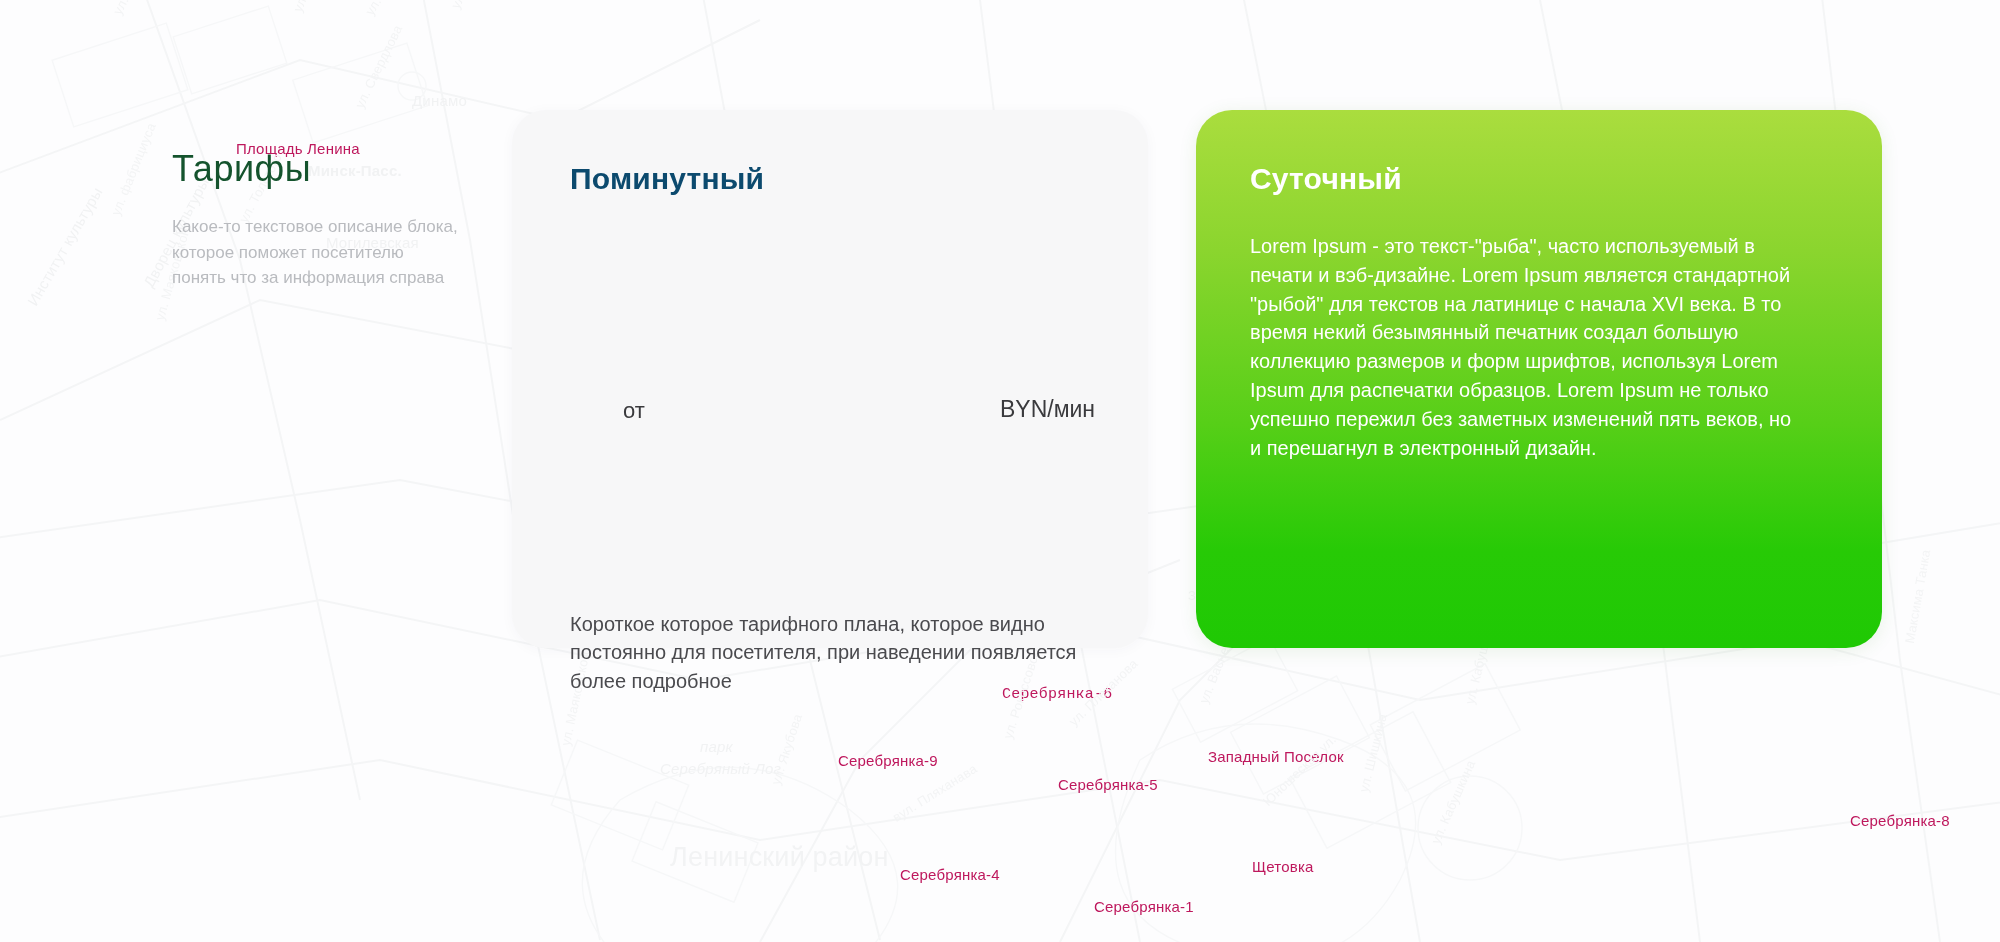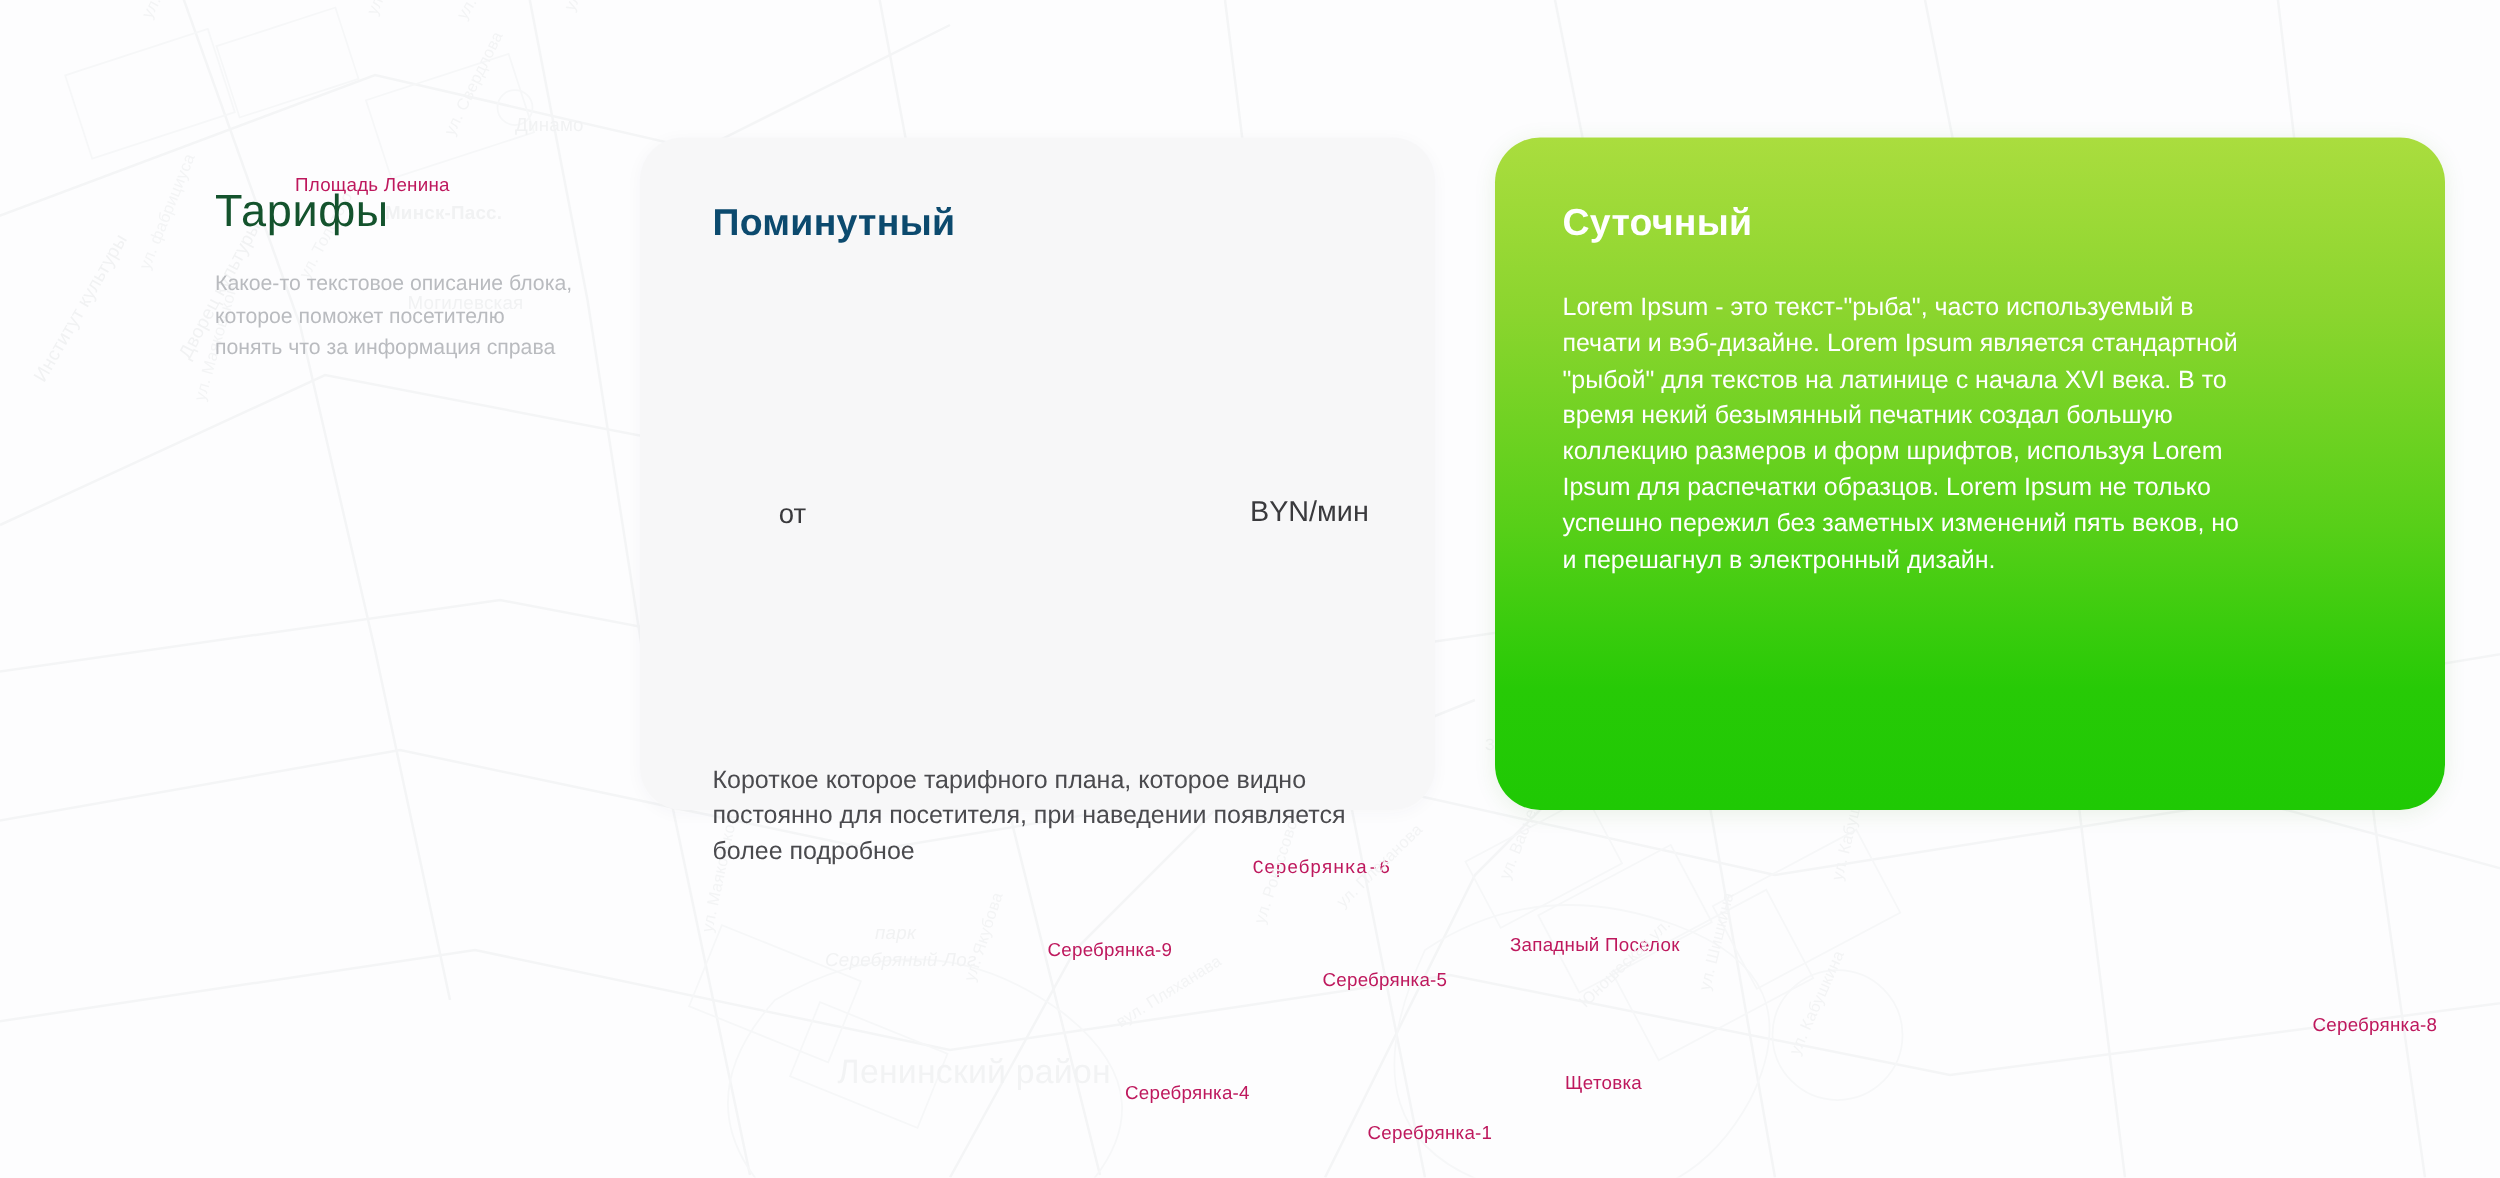--- a/index.html
+++ b/index.html
@@ -146,21 +146,21 @@
     color: #6ecb4a;
     text-decoration: none;
     cursor: pointer;
   }
 
   
   #card-daily {
     position: absolute;
     left: 1196px;
     top: 110px;
-    width: 760px;
+    width: 686px;
     height: 538px;
     border-radius: 36px;
     background: linear-gradient(180deg, #aadd3e 0%, #8bd52e 26%, #57cf18 58%, #27ca06 82%, #1fc904 100%);
     box-shadow: 0 3px 18px rgba(60,140,30,0.10);
     overflow: hidden;
     padding-left: 36px;
   }
   #card-daily-title {
     position: absolute;
     left: 54px;

